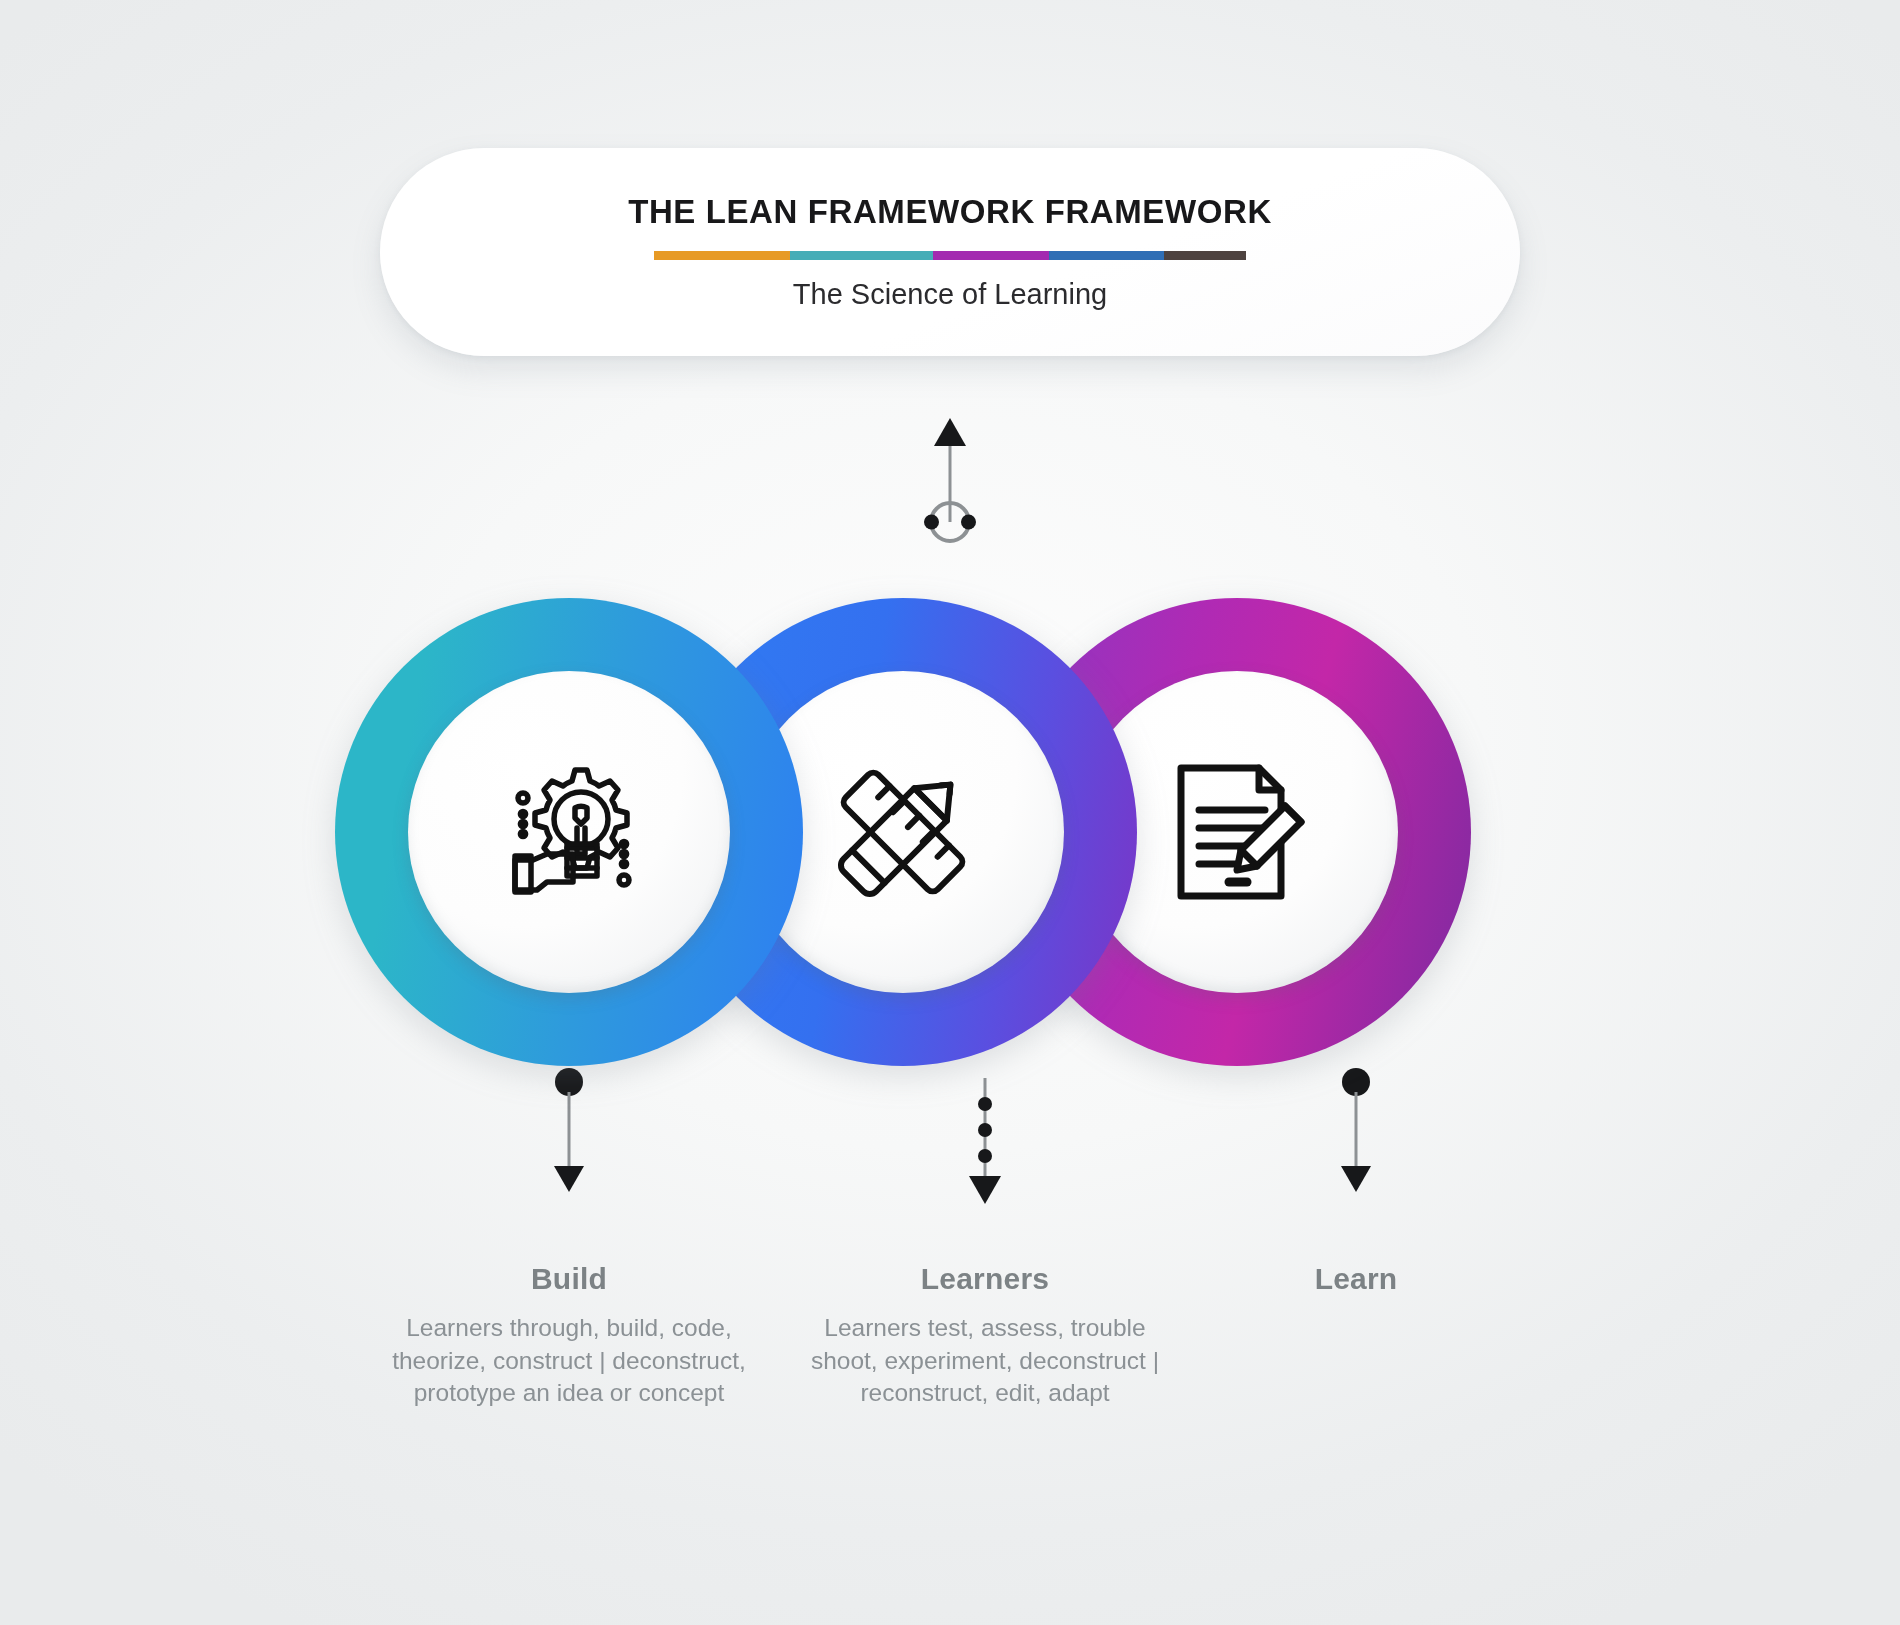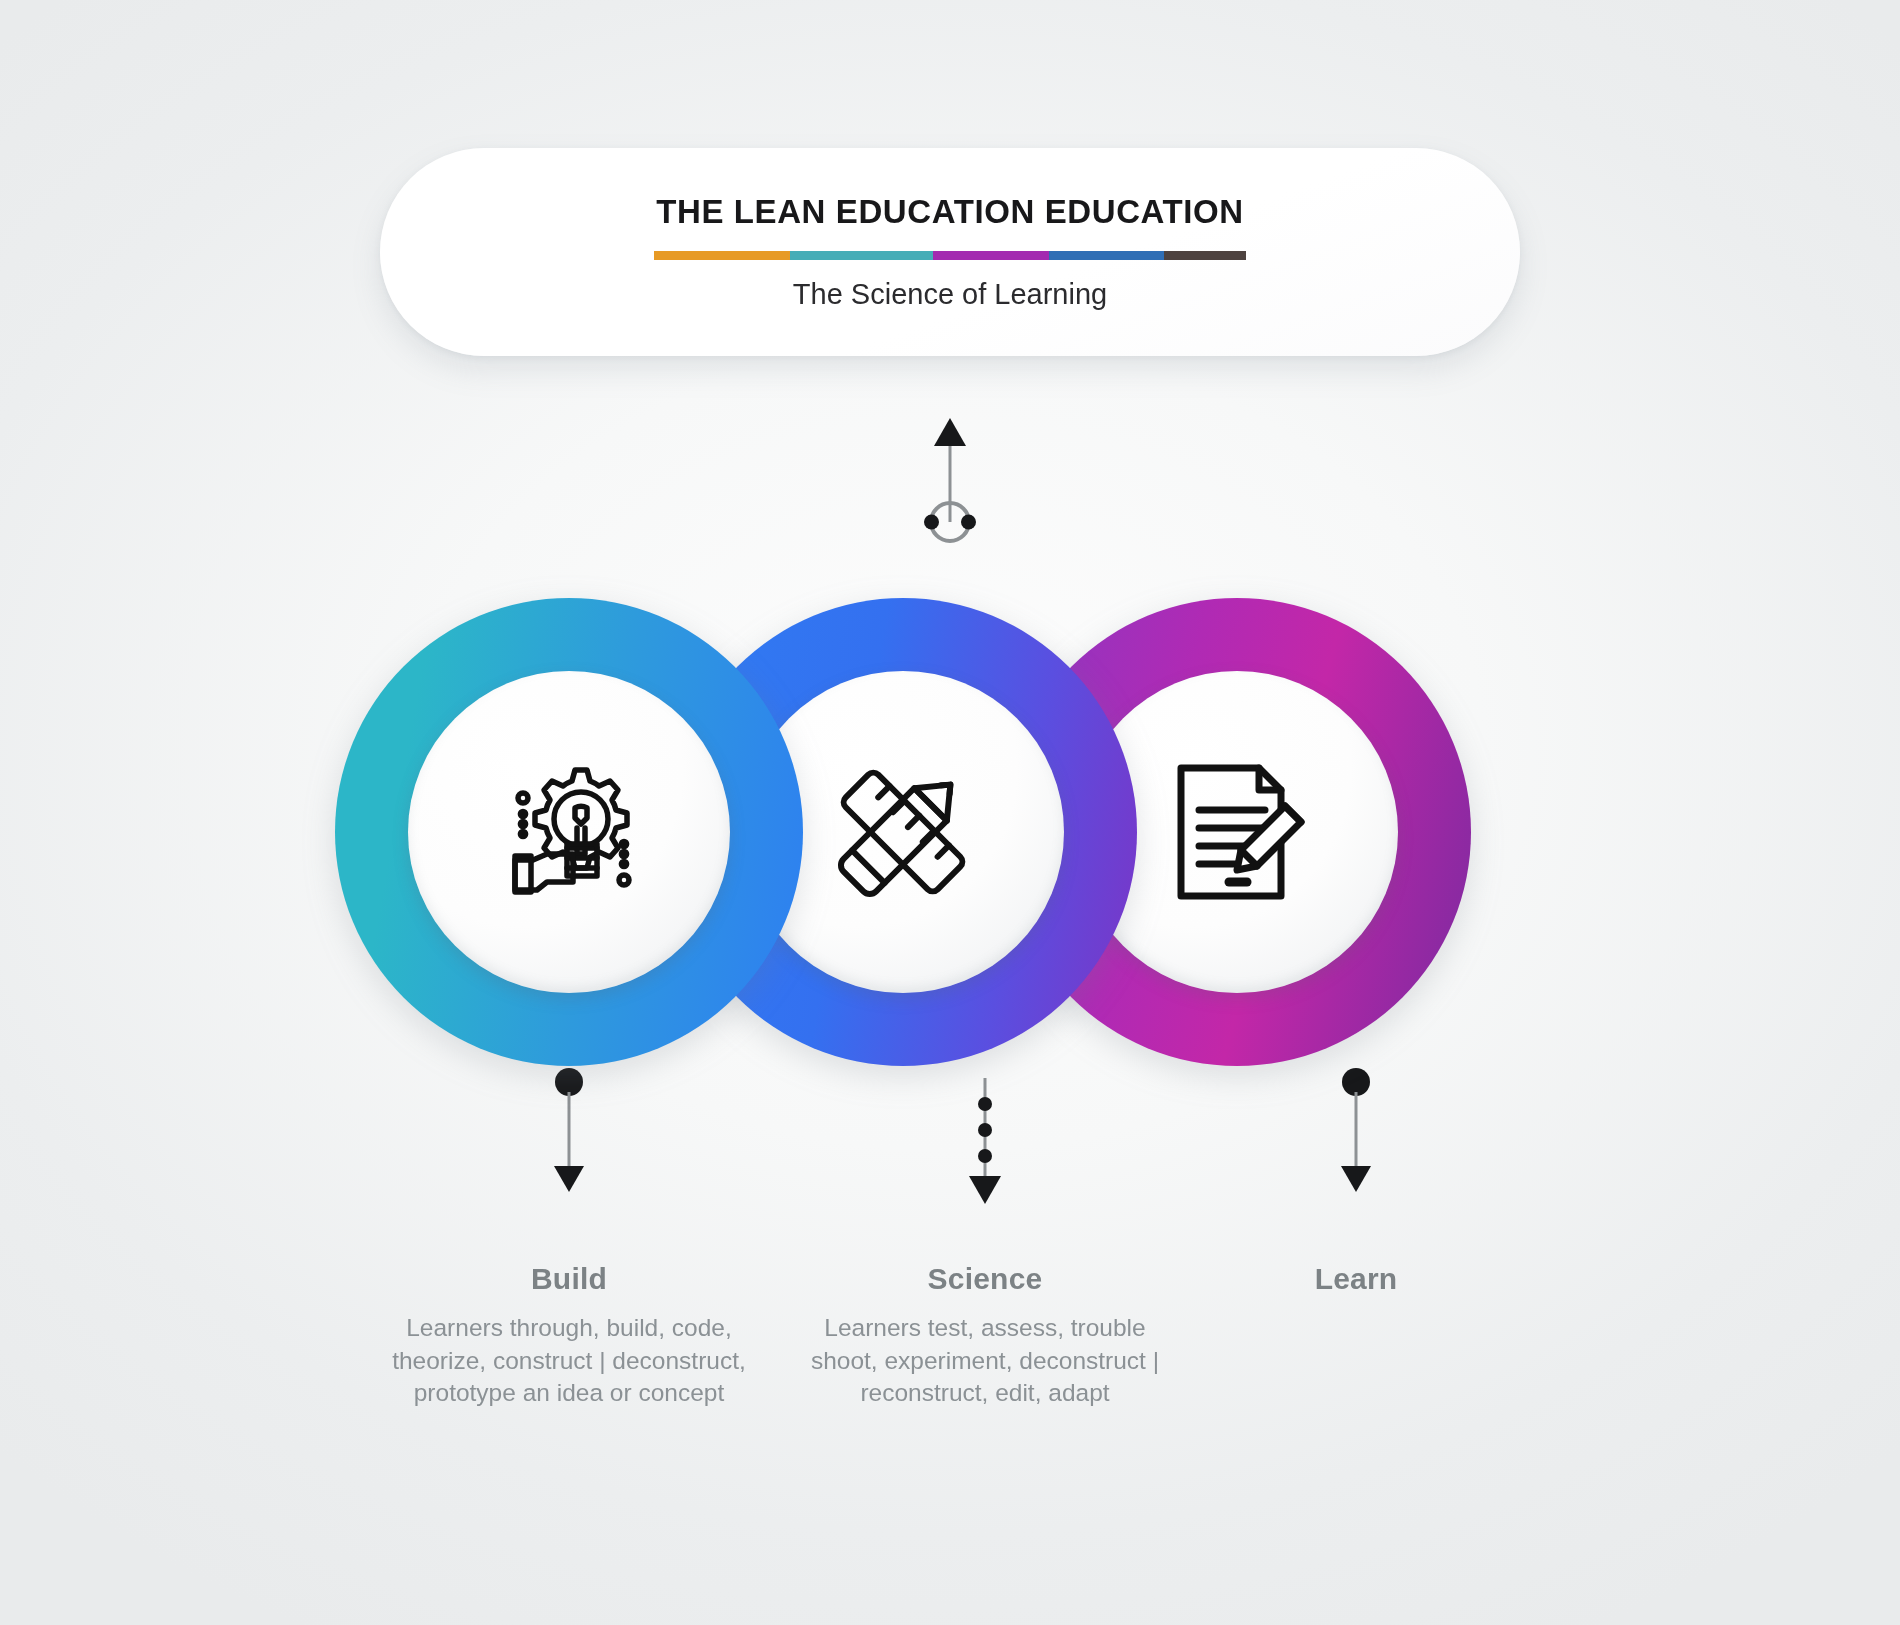--- a/index.html
+++ b/index.html
@@ -171,21 +171,21 @@
     line-height: 1.33;
     color: #8b9195;
   }
 </style>
 </head>
 <body>
 
 <div class="canvas">
 
   <div class="title-card">
-    <div class="title-main">THE LEAN EDUCATION EDUCATION</div>
+    <div class="title-main">THE LEAN FRAMEWORK FRAMEWORK</div>
     <div class="title-rule">
       <span style="flex:1.00;background:#e79a25"></span>
       <span style="flex:1.05;background:#46adb7"></span>
       <span style="flex:0.85;background:#a32bb0"></span>
       <span style="flex:0.85;background:#2f6eb5"></span>
       <span style="flex:0.60;background:#4d423f"></span>
     </div>
     <div class="title-sub">The Science of Learning</div>
   </div>
 
@@ -296,21 +296,21 @@
       <polygon points="30,124 15,98 45,98" fill="#17181a"></polygon>
     </svg>
   </div>
 
   <div class="labels">
     <div class="label-col col-1">
       <div class="col-title">Build</div>
       <div class="col-desc">Learners through, build, code, theorize, construct | deconstruct, prototype an idea or concept</div>
     </div>
     <div class="label-col col-2">
-      <div class="col-title">Science</div>
+      <div class="col-title">Learners</div>
       <div class="col-desc">Learners test, assess, trouble shoot, experiment, deconstruct | reconstruct, edit, adapt</div>
     </div>
     <div class="label-col col-3">
       <div class="col-title">Learn</div>
     </div>
   </div>
 
 </div>
 
 </body></html>

